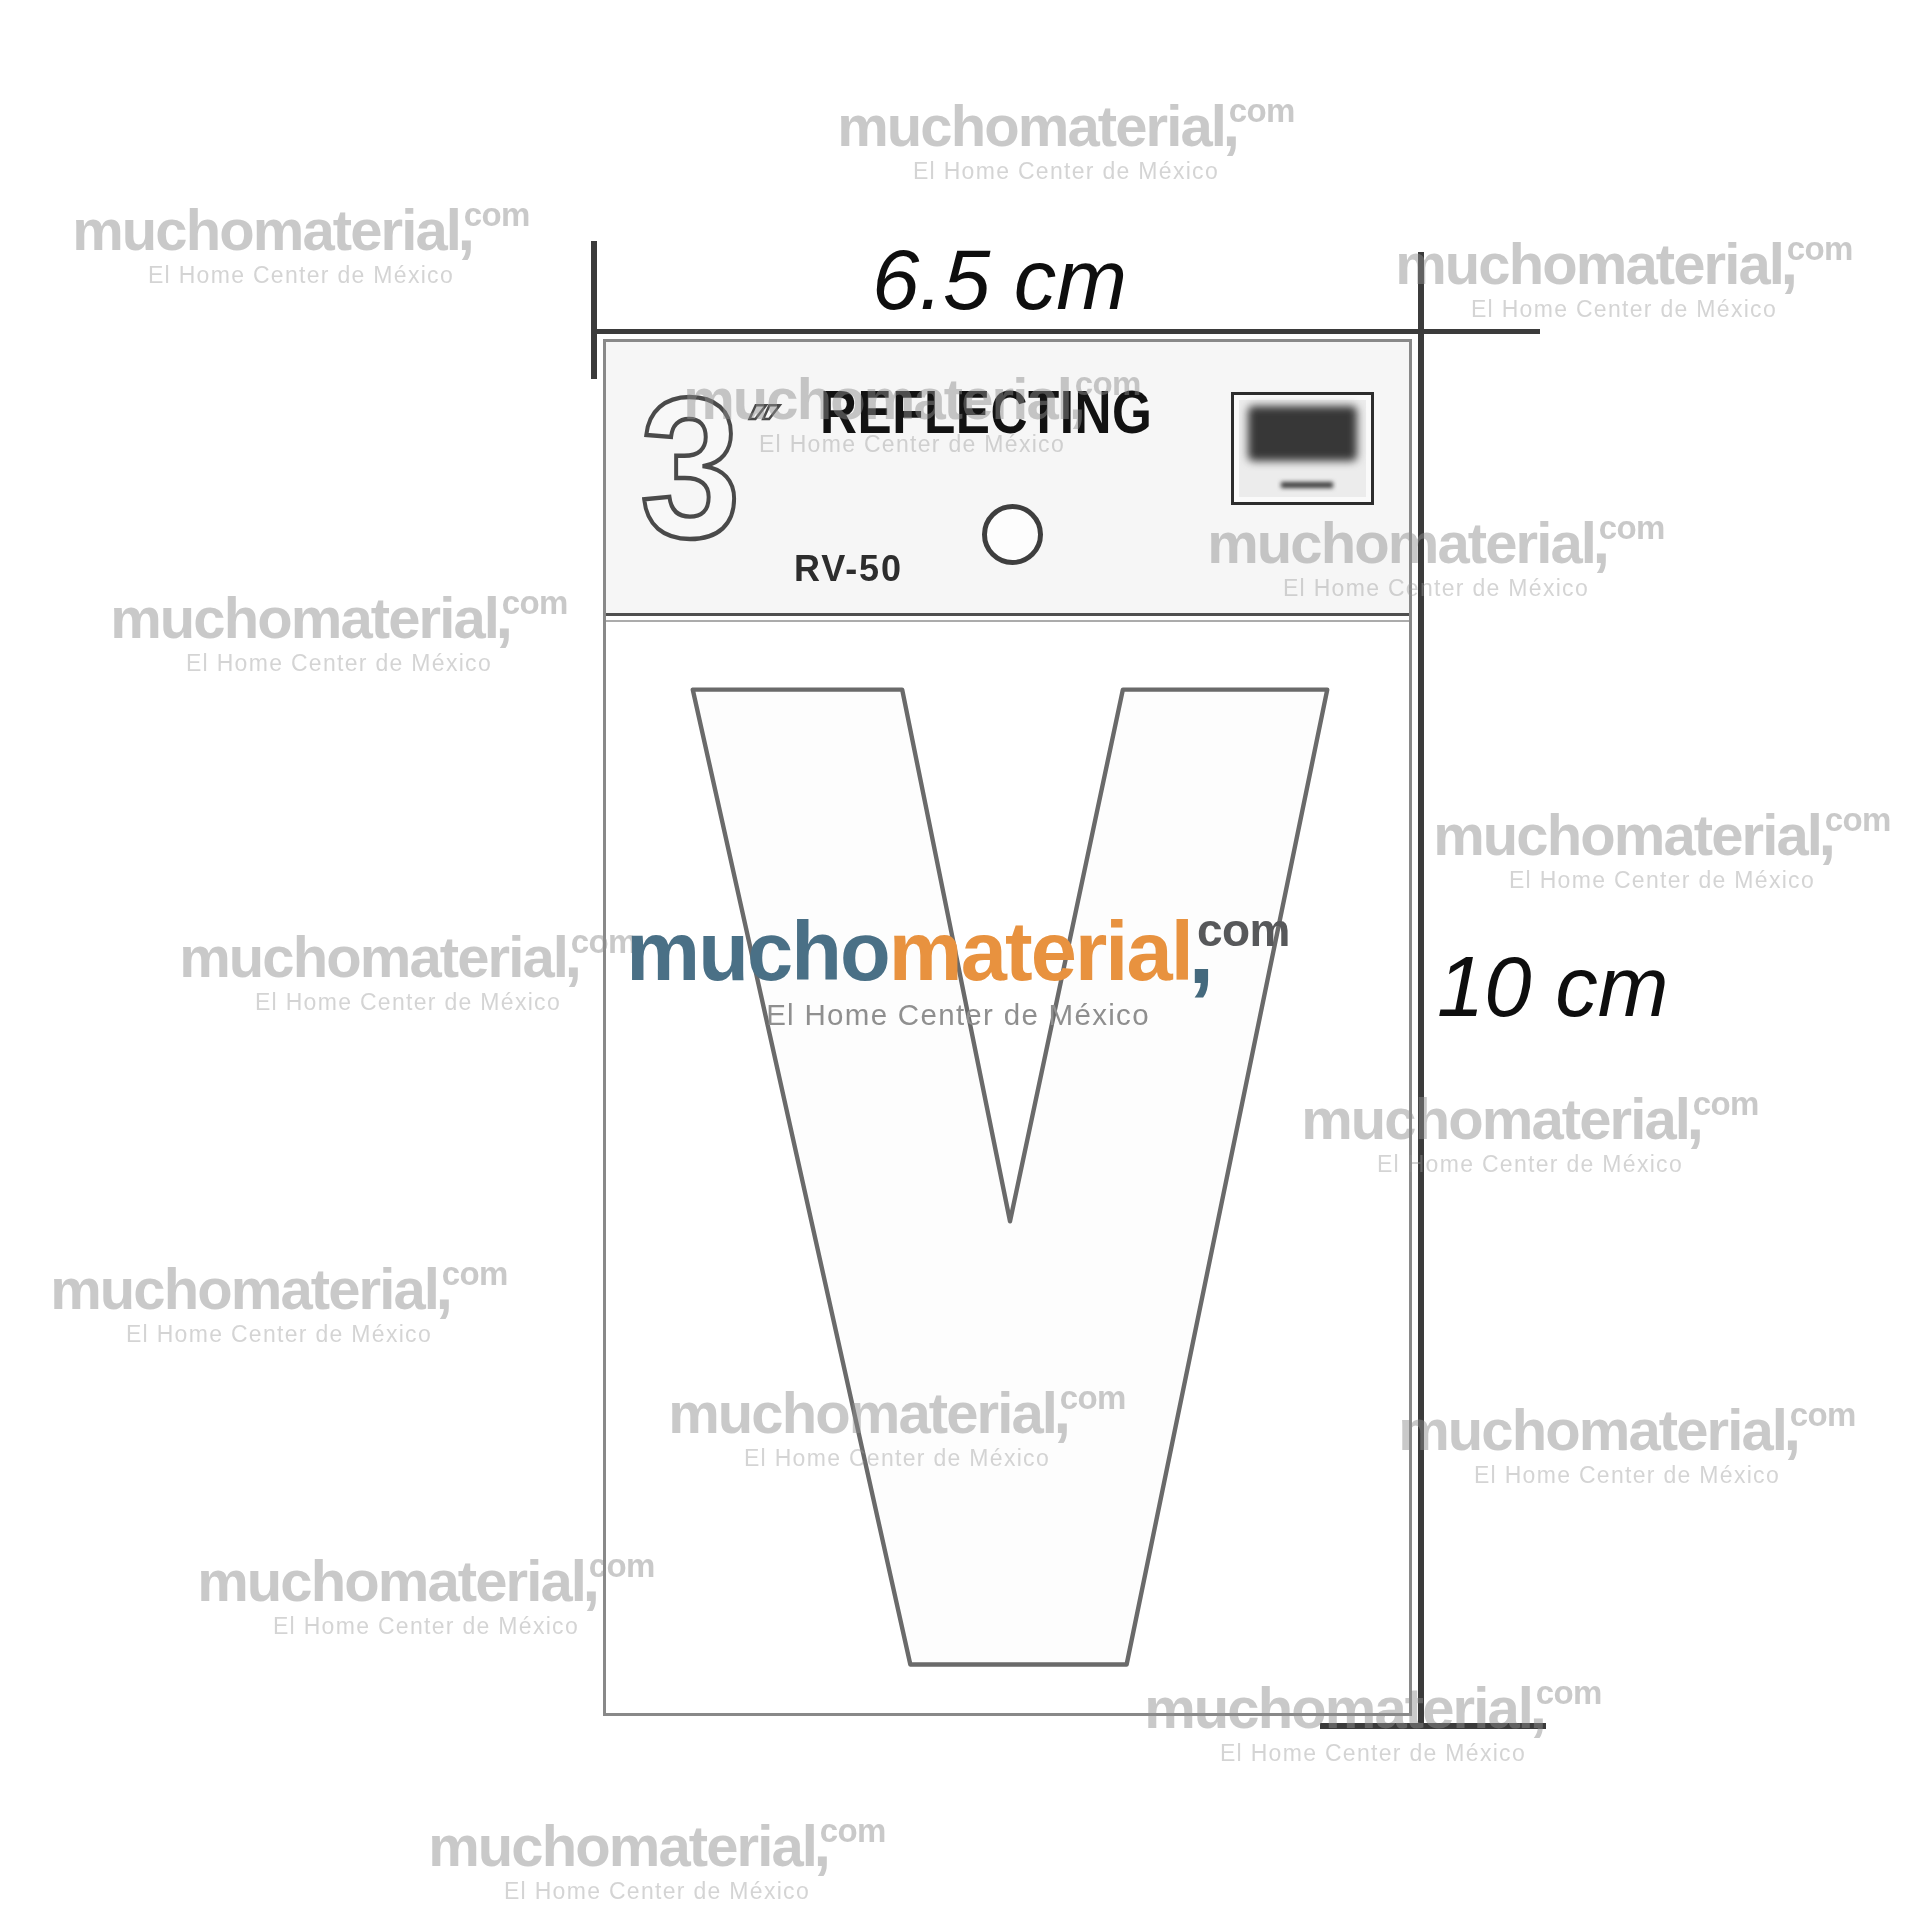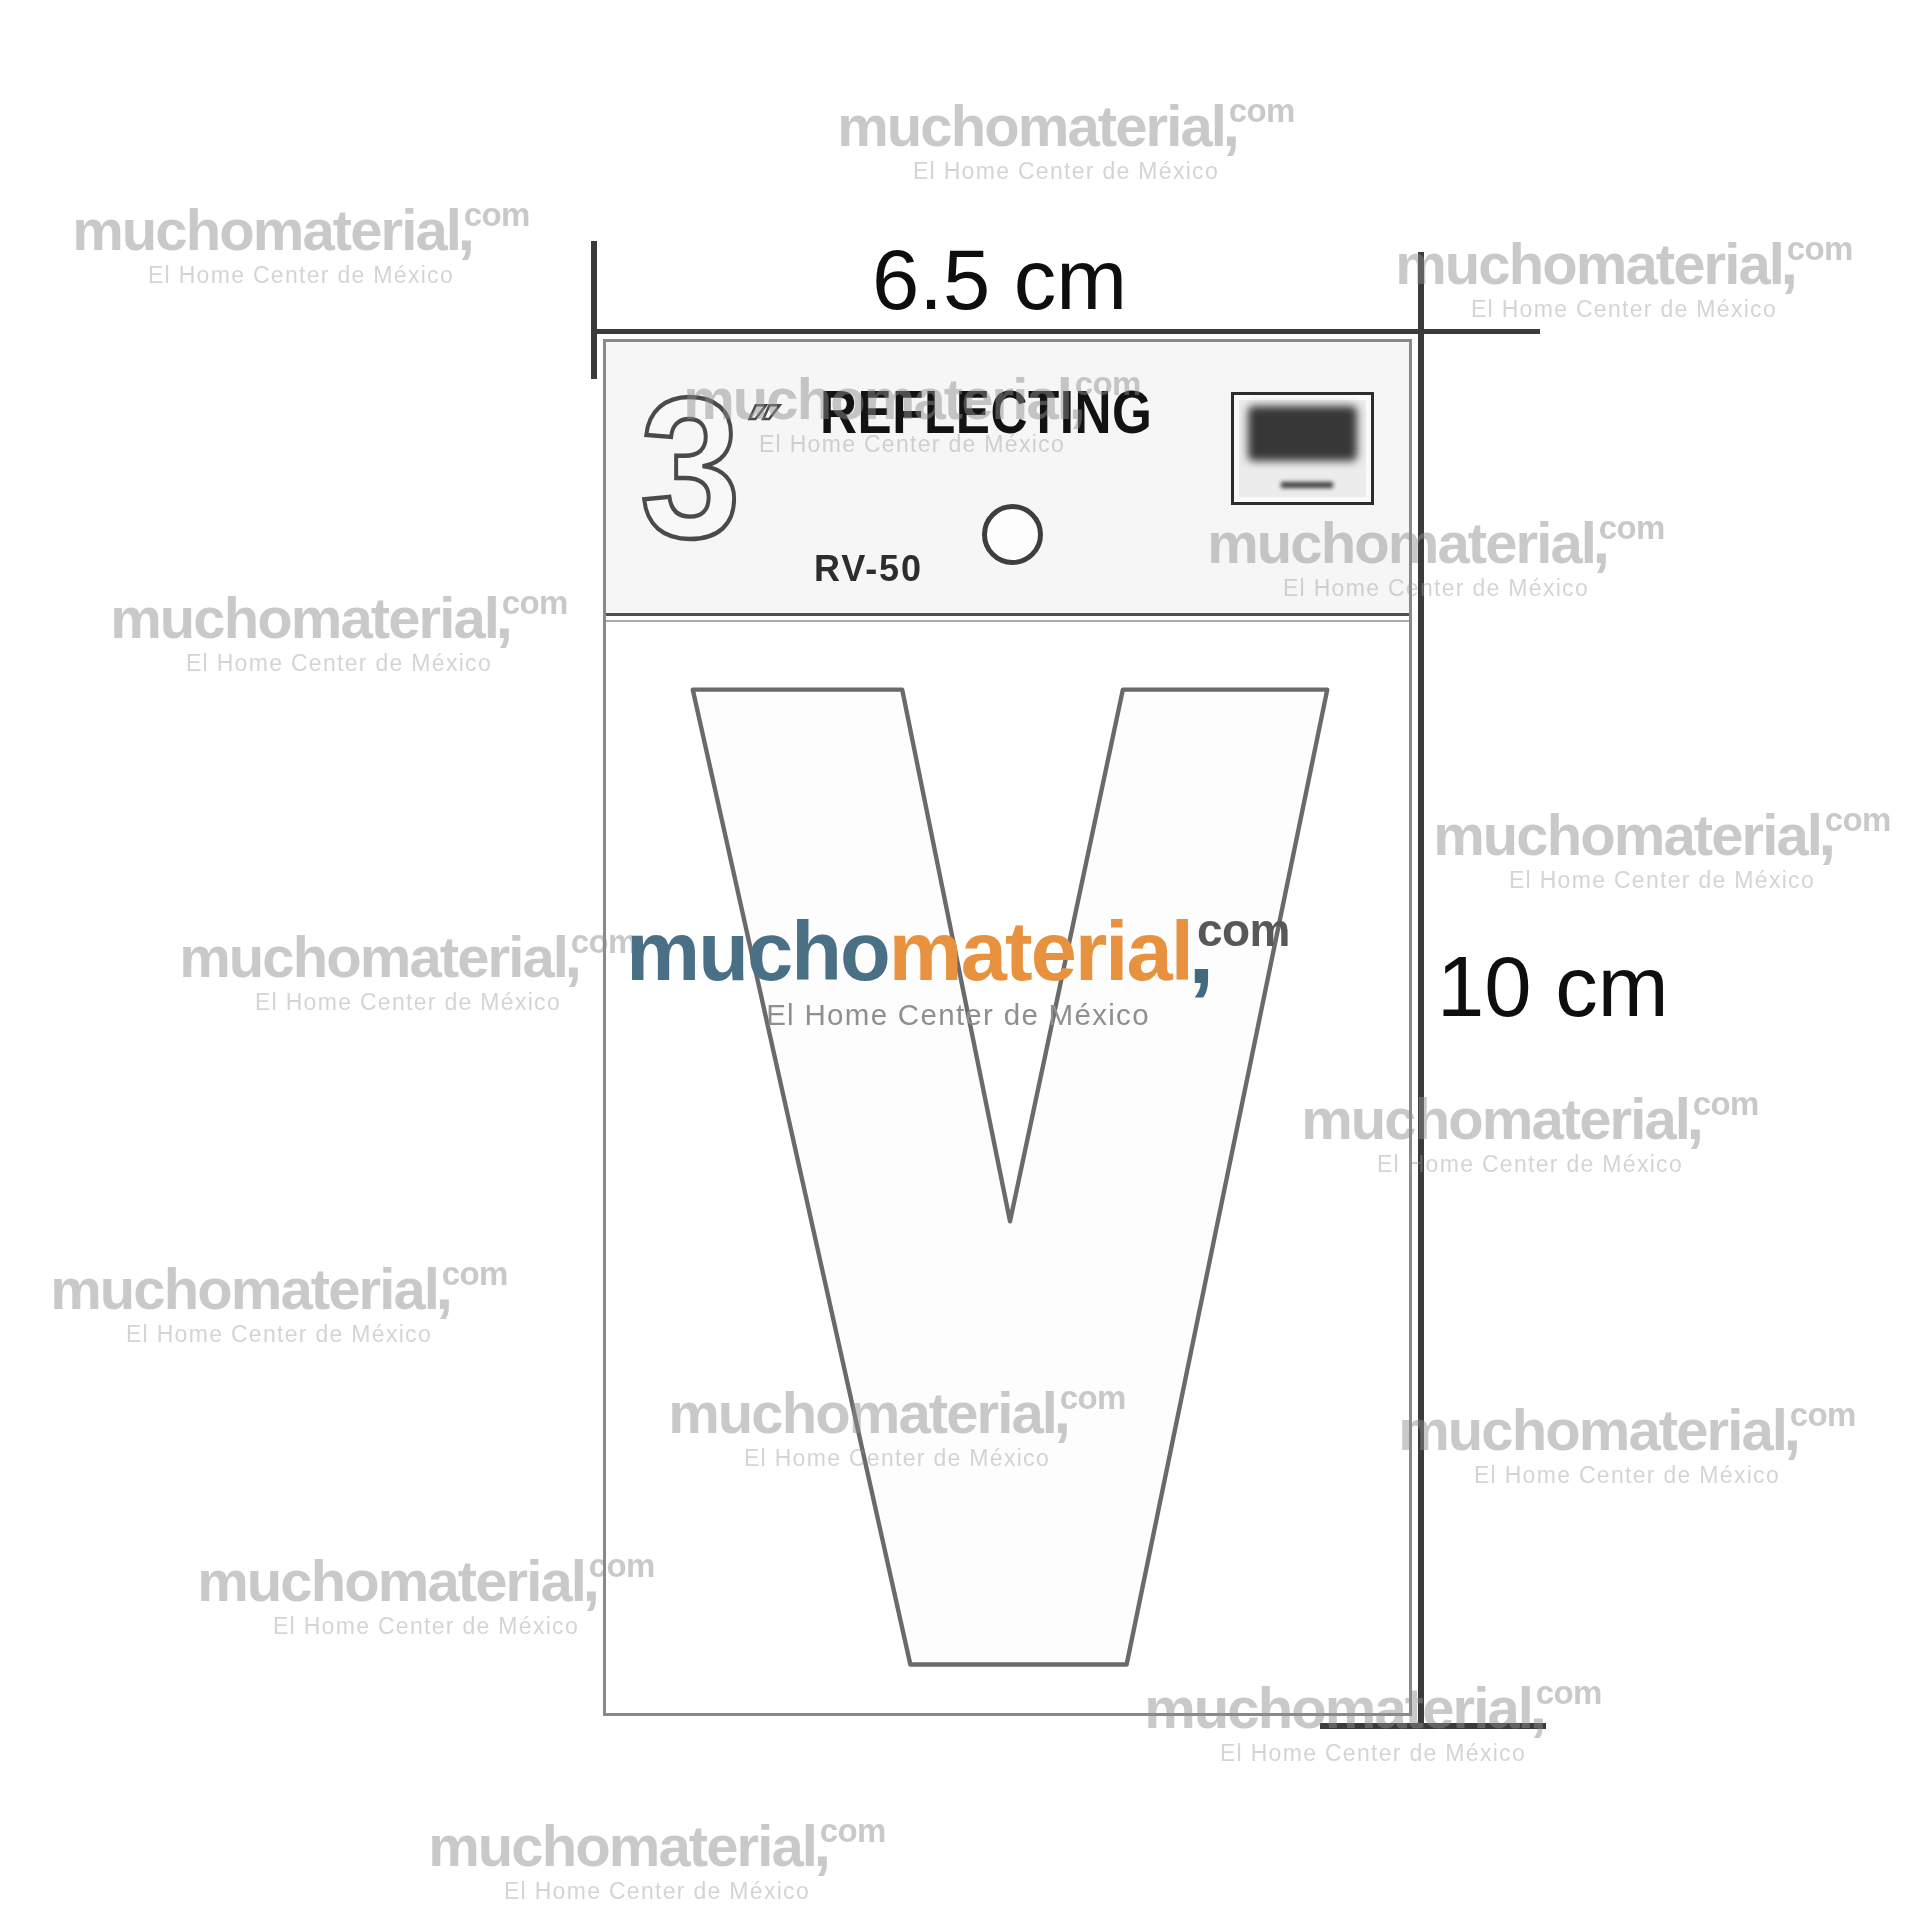--- a/index.html
+++ b/index.html
@@ -11,39 +11,39 @@
   #wm-layer{position:absolute;inset:0;z-index:40;pointer-events:none;}
   .wm{position:absolute;transform:translate(-50%,-50%);text-align:center;white-space:nowrap;}
   .wm-main{font-weight:bold;font-size:58px;letter-spacing:-1.9px;color:rgba(143,143,143,.48);line-height:1;}
   .wm-sup{display:inline-block;position:relative;margin-left:3.8px;}
   .wm-com{position:relative;top:-24px;font-size:33px;letter-spacing:-0.6px;}
   .wm-comma{position:absolute;left:-6.3px;top:-3.8px;font-size:63px;line-height:1;}
   .wm-tag{font-size:23px;letter-spacing:1.3px;color:rgba(153,153,153,.42);margin-top:2.5px;}
 
   
   .dim{background:#3b3b3b;z-index:8;}
-  .dim-label{color:#0e0e0e;font-size:85px;line-height:1;white-space:nowrap;z-index:9;}
+  .dim-label{color:#0e0e0e;font-size:85px;line-height:1;white-space:nowrap;z-index:9;font-style:italic;}
 
   
   #card{left:603px;top:339px;width:809px;height:1377px;background:#ffffff;
         border:3.1px solid #898989;box-sizing:border-box;z-index:5;}
   #card-header{position:absolute;left:0;top:0;width:100%;height:271px;background:#f6f6f6;}
   .sep-dark{position:absolute;left:0;top:271px;width:100%;height:3.1px;background:#4f4f4f;}
   .sep-light{position:absolute;left:0;top:278px;width:100%;height:1.9px;background:#ababab;}
 
   #big-size{position:absolute;left:34px;top:25px;font-size:201px;line-height:1;font-weight:bold;
             color:#f8f8f8;-webkit-text-stroke:4.4px #4a4a4a;transform:scaleX(.9);transform-origin:left top;}
   #inch-mark{position:absolute;left:142px;top:55px;font-size:75px;line-height:1;font-weight:bold;
              font-family:"DejaVu Sans","Liberation Sans",sans-serif;
              color:#f8f8f8;-webkit-text-stroke:2.5px #4a4a4a;}
   #reflecting{position:absolute;left:214px;top:40px;font-size:61px;line-height:1;font-weight:bold;
               letter-spacing:0.6px;color:#121212;transform:scaleX(.84);transform-origin:left top;
               filter:blur(0.4px);}
   #model-code{position:absolute;left:188px;top:209px;font-size:36px;line-height:1;font-weight:bold;
-              letter-spacing:1.9px;color:#2d2d2d;filter:blur(0.7px);margin-left:20px;}
+              letter-spacing:1.9px;color:#2d2d2d;filter:blur(0.7px);}
   #hang-hole{position:absolute;left:376px;top:162px;width:51px;height:51px;border-radius:50%;
              border:5px solid #3e3e3e;background:#fdfdfd;}
   #maker-logo{position:absolute;left:625px;top:50px;width:137px;height:107px;
               border:3.8px solid #2d2d2d;background:#ececec;box-shadow:inset 0 0 0 5px #fafafa;}
   #maker-logo .smudge{position:absolute;left:14px;top:11.3px;right:14px;height:55px;
                       background:#373737;filter:blur(4.4px);border-radius:5px;}
   #maker-logo .smudge2{position:absolute;left:34%;bottom:14px;width:38%;height:6.3px;
                        background:#3c3c3c;filter:blur(1.9px);}
 
   

